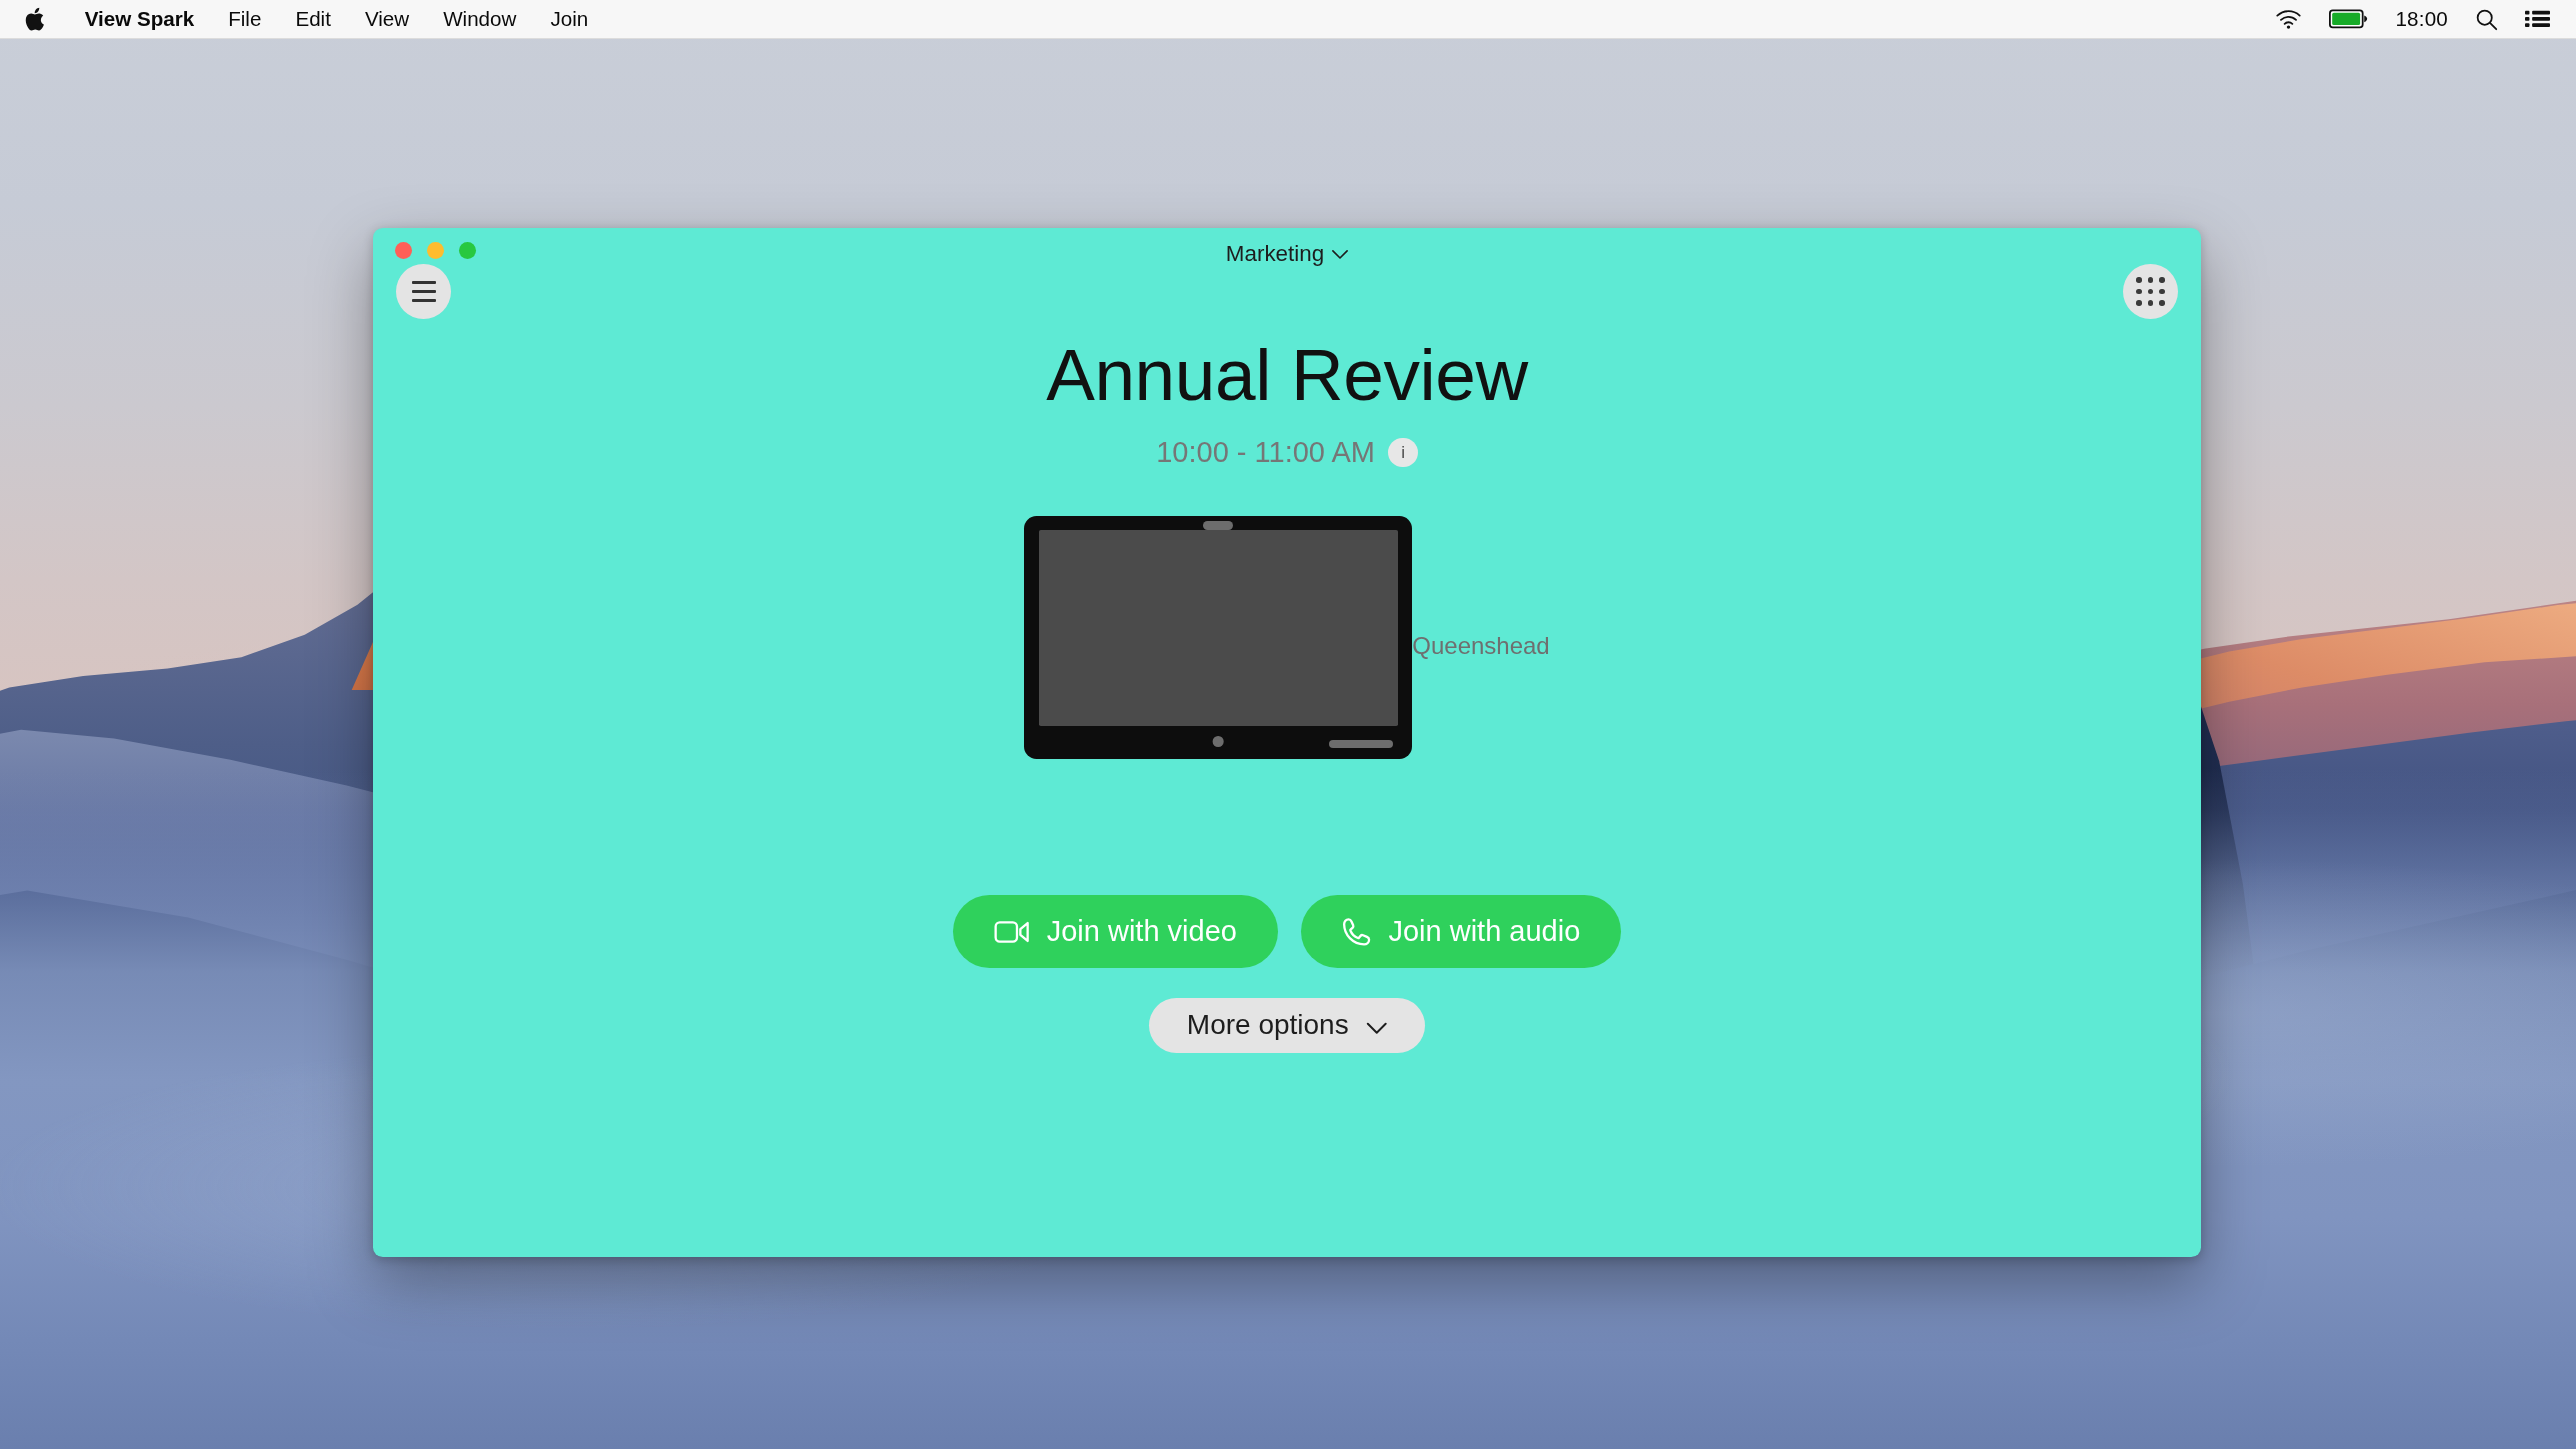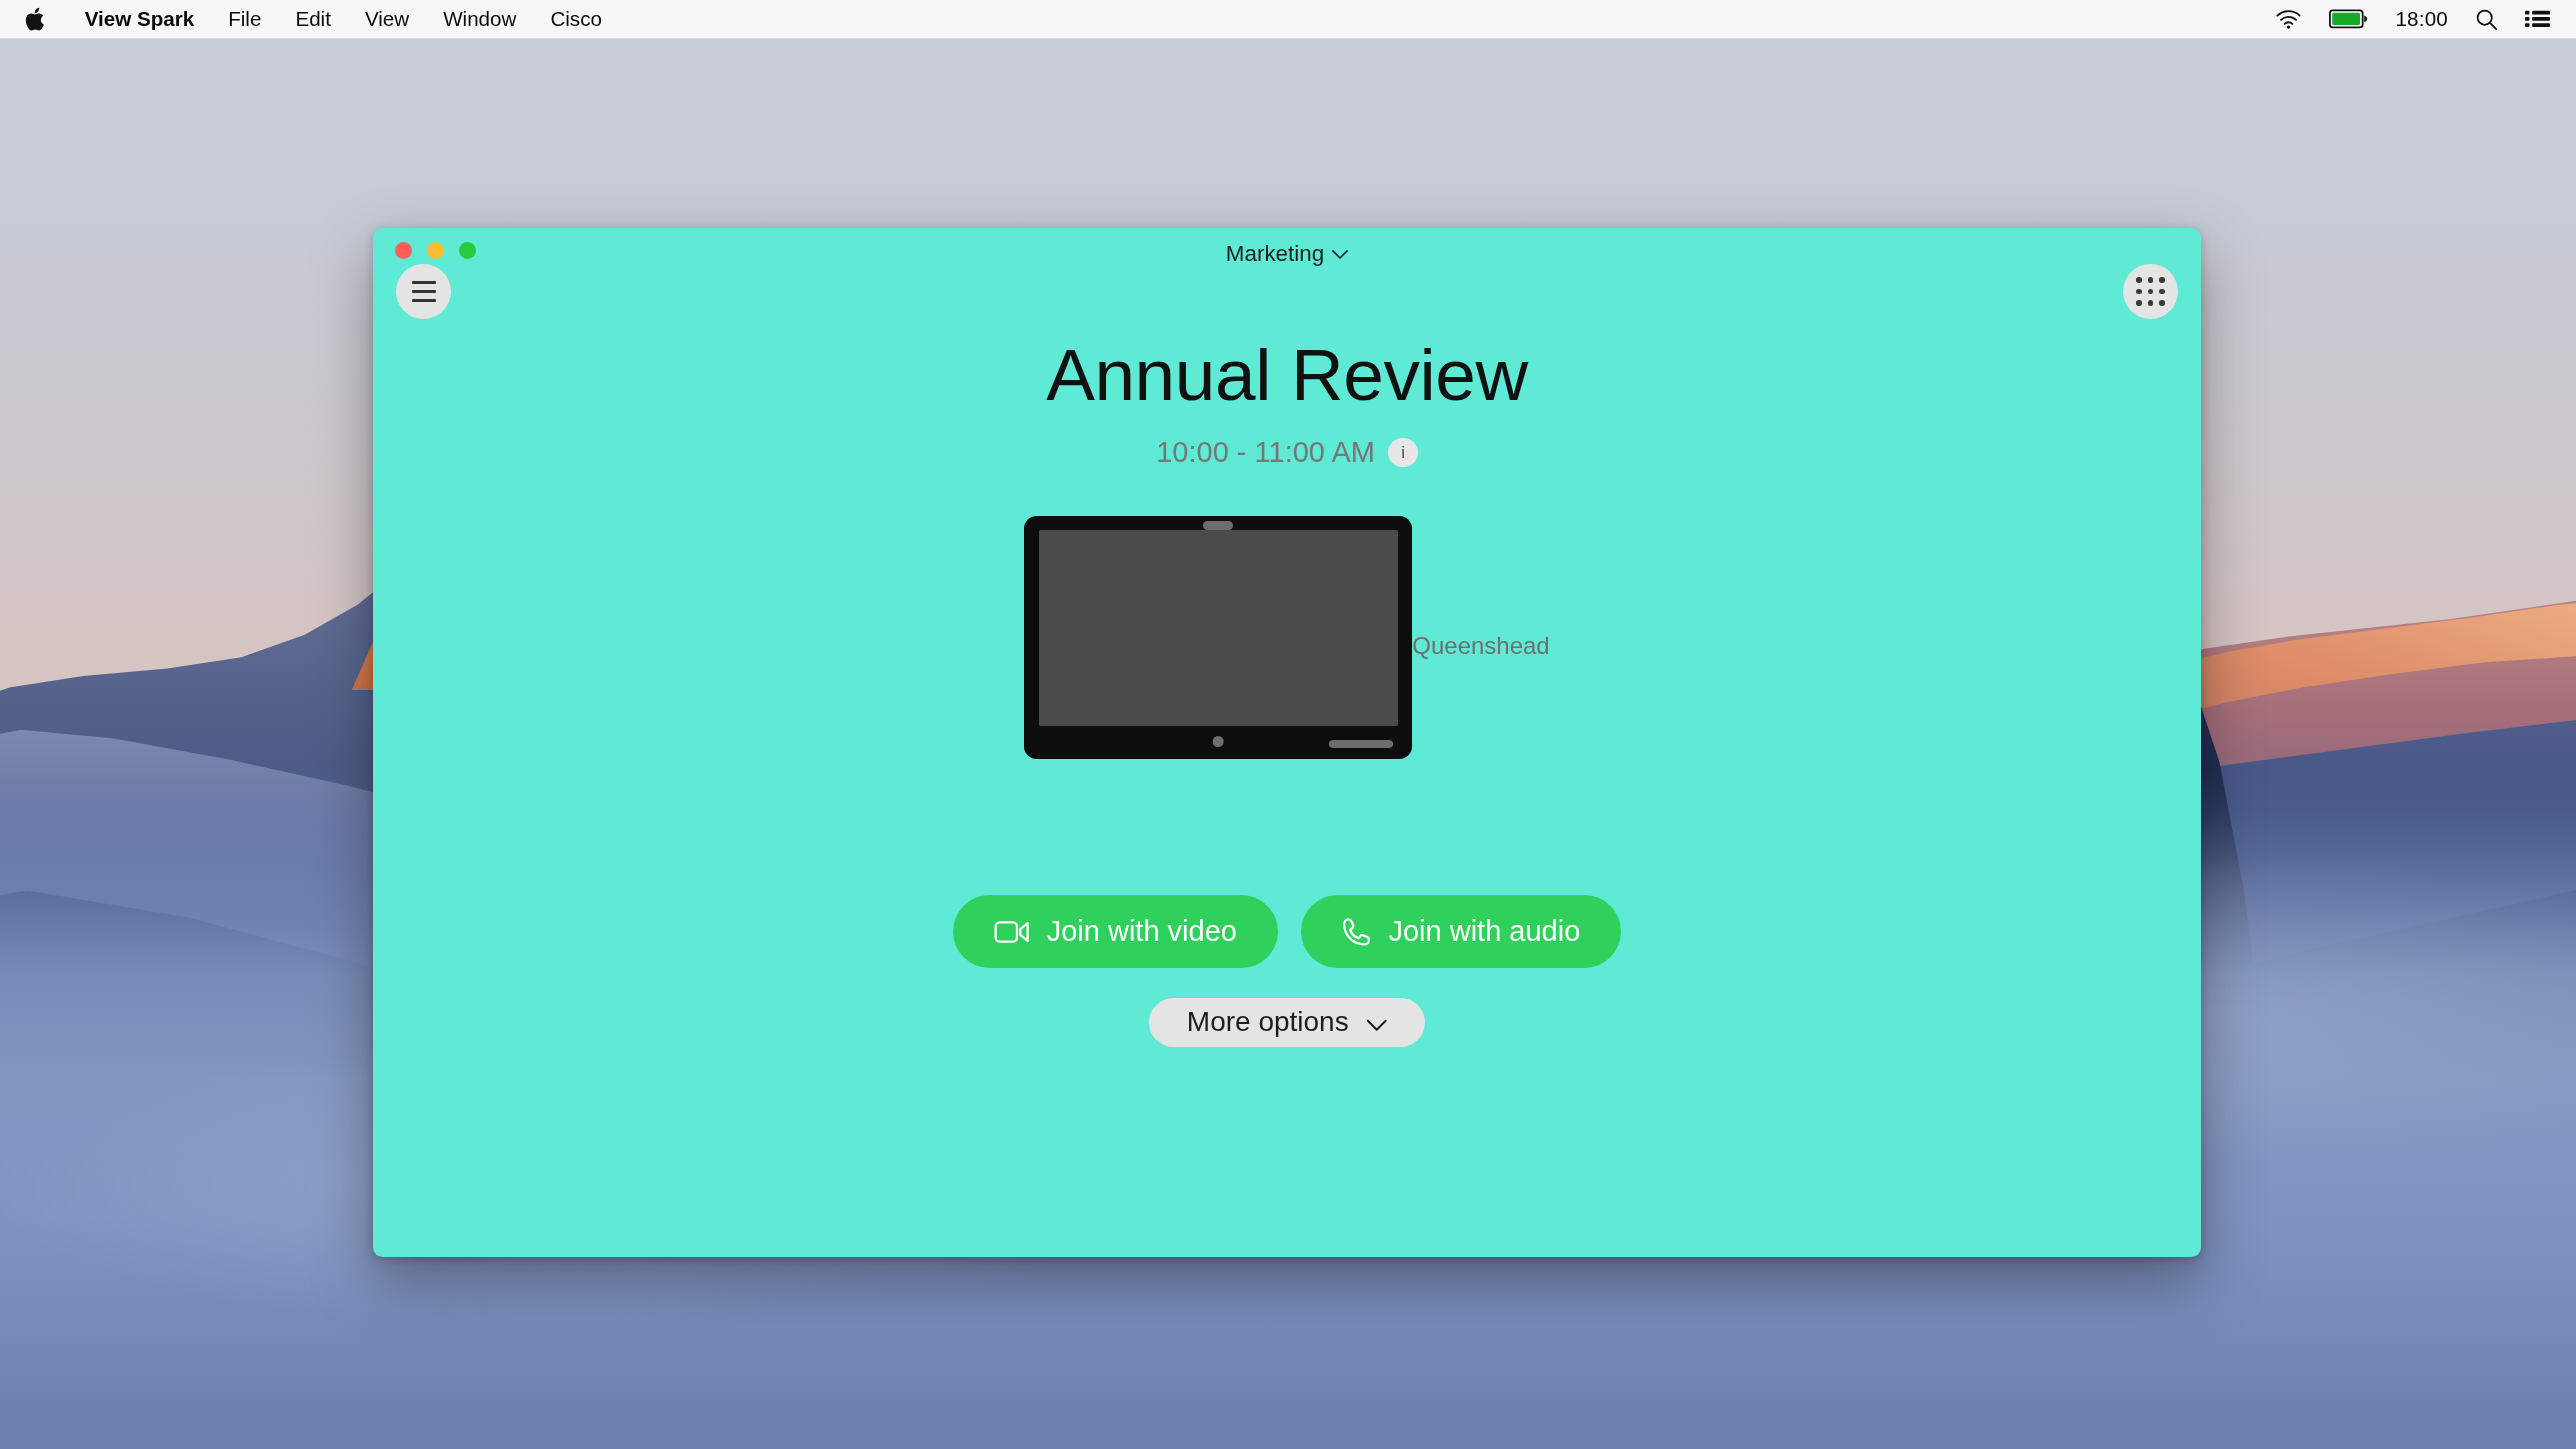--- a/index.html
+++ b/index.html
@@ -273,21 +273,21 @@
     padding:0 41px;
     font-size:29px; font-weight:400;
     cursor:pointer;
     border:none;
     font-family:"Liberation Sans", sans-serif;
   }
   .join-btn svg { display:block; }
 
   .more-options {
     margin-top:29.5px;
-    height:49px;
+    height:55px;
     border-radius:28px;
     background:#e4e4e4;
     color:#1d1d1d;
     display:flex; align-items:center; justify-content:center; gap:17px;
     padding:0 38px;
     font-size:28px;
     cursor:pointer;
     border:none;
     font-family:"Liberation Sans", sans-serif;
   }
@@ -319,21 +319,21 @@
     <div class="apple-logo">
       <svg width="23" height="27" viewBox="0 0 26 30" aria-hidden="true">
         <path fill="#111" d="M17.9 15.6c0-3.2 2.6-4.7 2.7-4.8-1.5-2.2-3.8-2.5-4.6-2.5-1.9-.2-3.8 1.1-4.8 1.1s-2.5-1.1-4.1-1.1c-2.1 0-4.1 1.2-5.2 3.1-2.2 3.9-.6 9.6 1.6 12.8 1.1 1.5 2.3 3.3 4 3.2 1.6-.1 2.2-1 4.1-1s2.5 1 4.2 1c1.7 0 2.8-1.6 3.9-3.1 1.2-1.8 1.7-3.5 1.7-3.6-.1 0-3.4-1.3-3.5-5.1zM14.8 5.9c.9-1.1 1.5-2.6 1.3-4.1-1.3.1-2.9.9-3.8 2-.8 1-1.5 2.5-1.3 4 1.4.1 2.9-.8 3.8-1.9z"></path>
       </svg>
     </div>
     <div class="mb-item app-name">View Spark</div>
     <div class="mb-item">File</div>
     <div class="mb-item">Edit</div>
     <div class="mb-item">View</div>
     <div class="mb-item">Window</div>
-    <div class="mb-item">Cisco</div>
+    <div class="mb-item">Join</div>
   </div>
 
   <div class="mb-right">
     <div class="mb-icon">
       <svg width="27" height="21.5" viewBox="0 0 30 24" aria-hidden="true">
         <g fill="none" stroke="#111" stroke-width="2" stroke-linecap="round">
           <path d="M2.5 8.5C6 5.3 10.3 3.6 15 3.6s9 1.7 12.5 4.9"></path>
           <path d="M6.6 13.2c2.4-2.2 5.3-3.4 8.4-3.4s6 1.2 8.4 3.4"></path>
           <path d="M10.7 17.7c1.3-1.2 2.7-1.8 4.3-1.8s3 .6 4.3 1.8"></path>
         </g>

